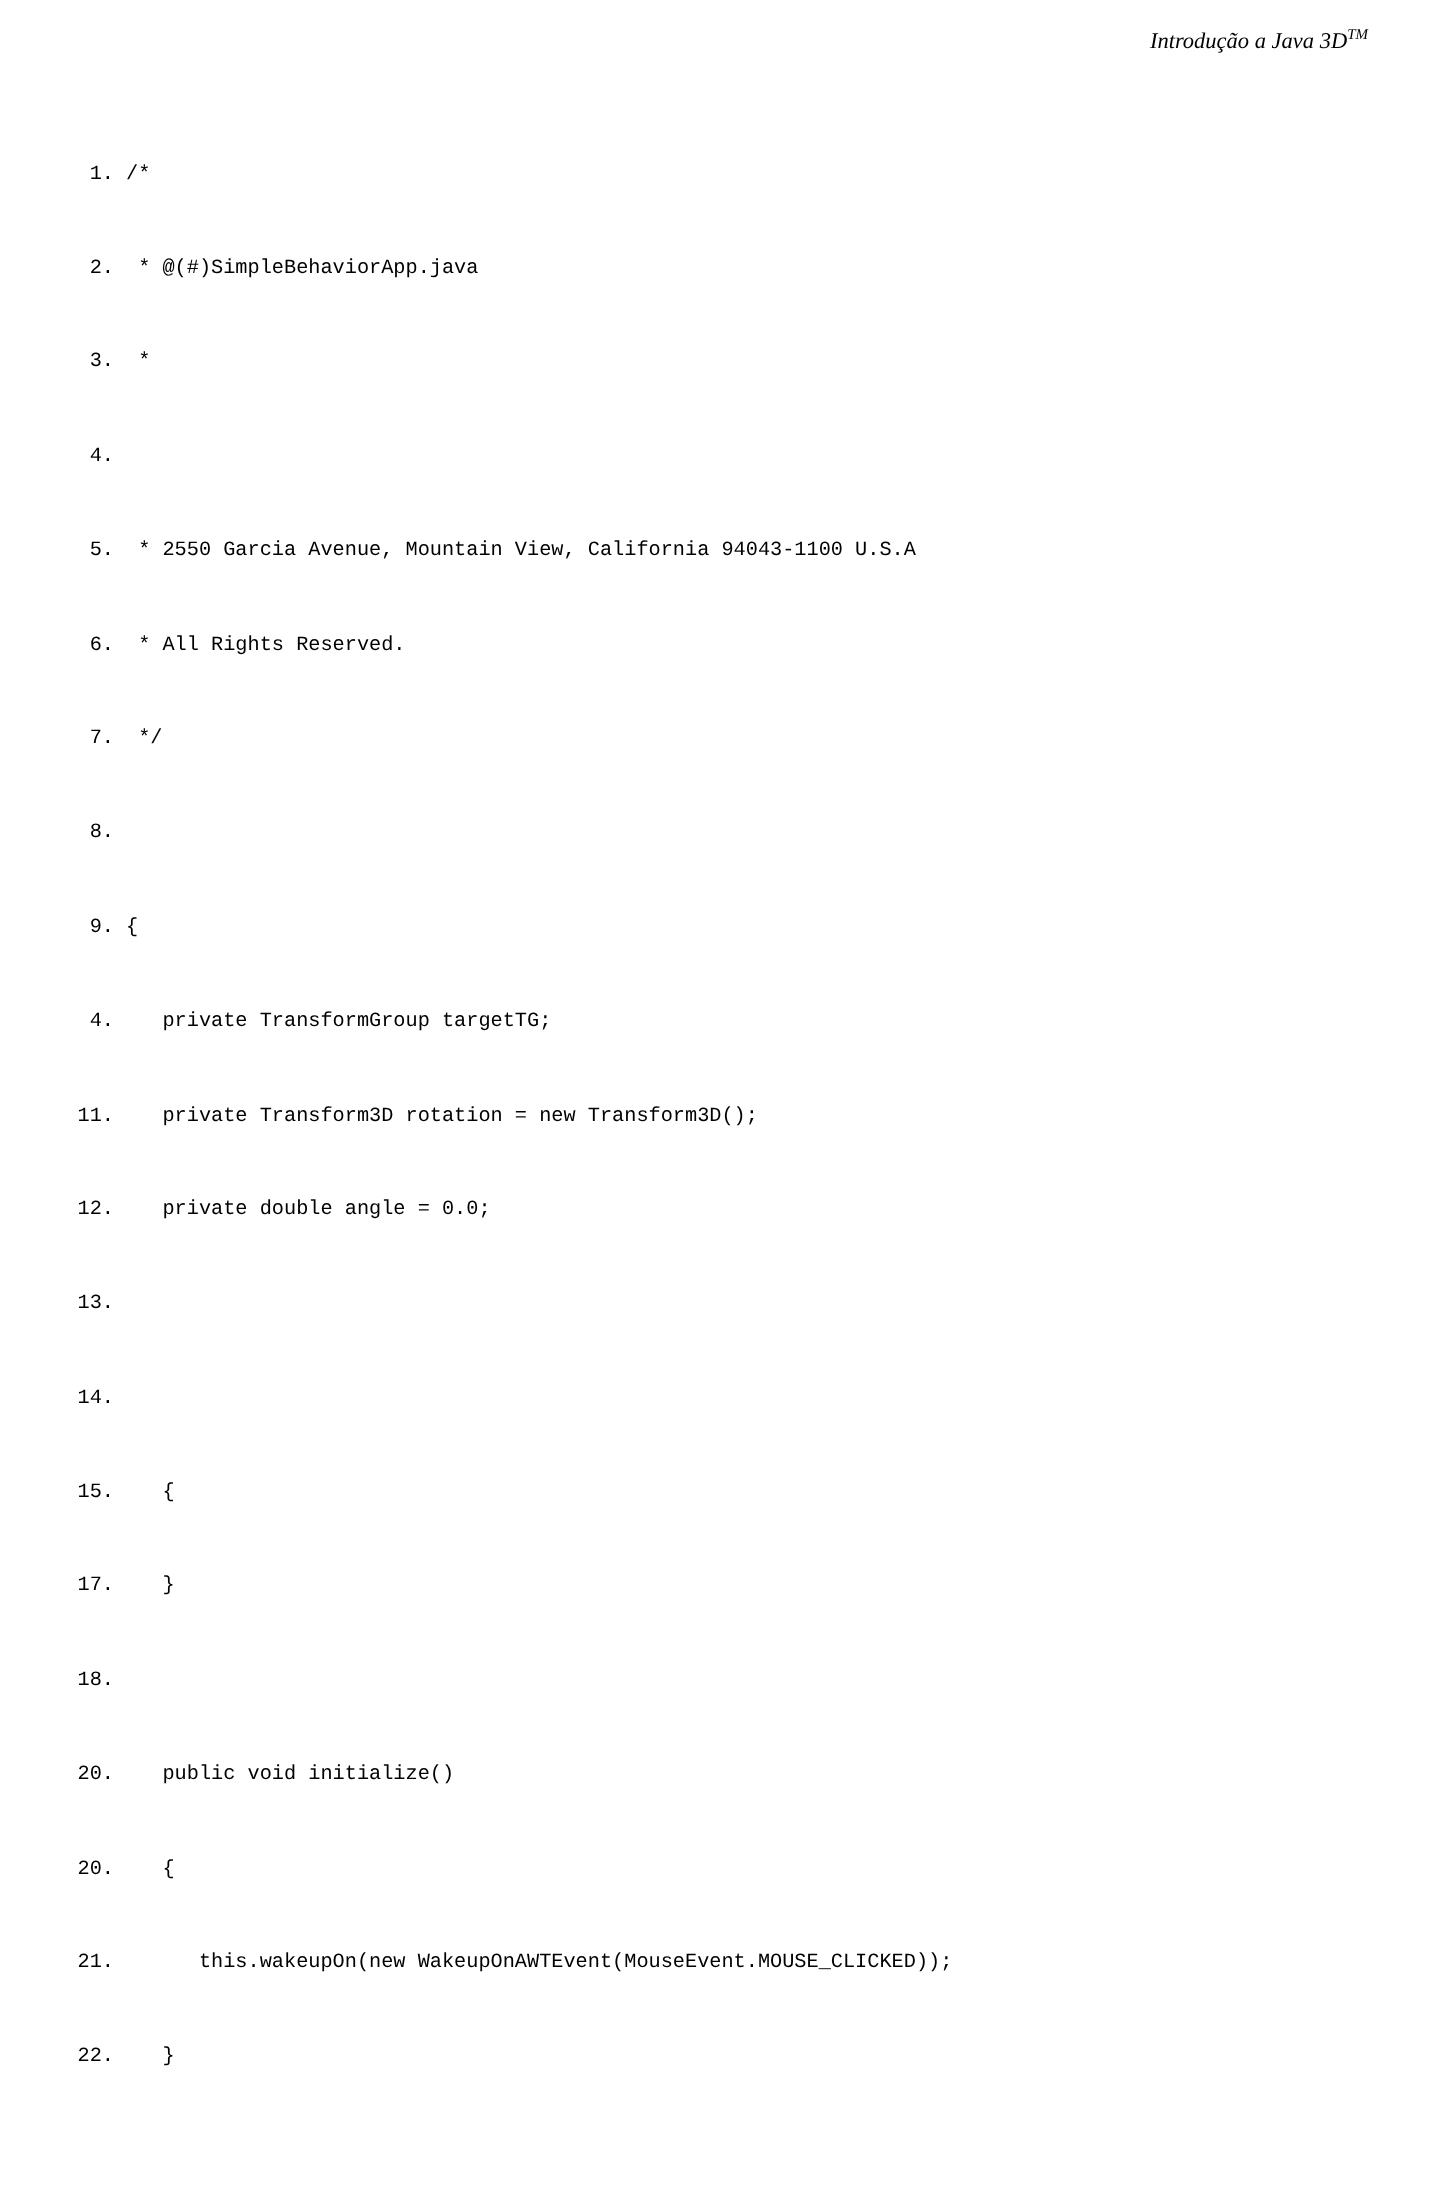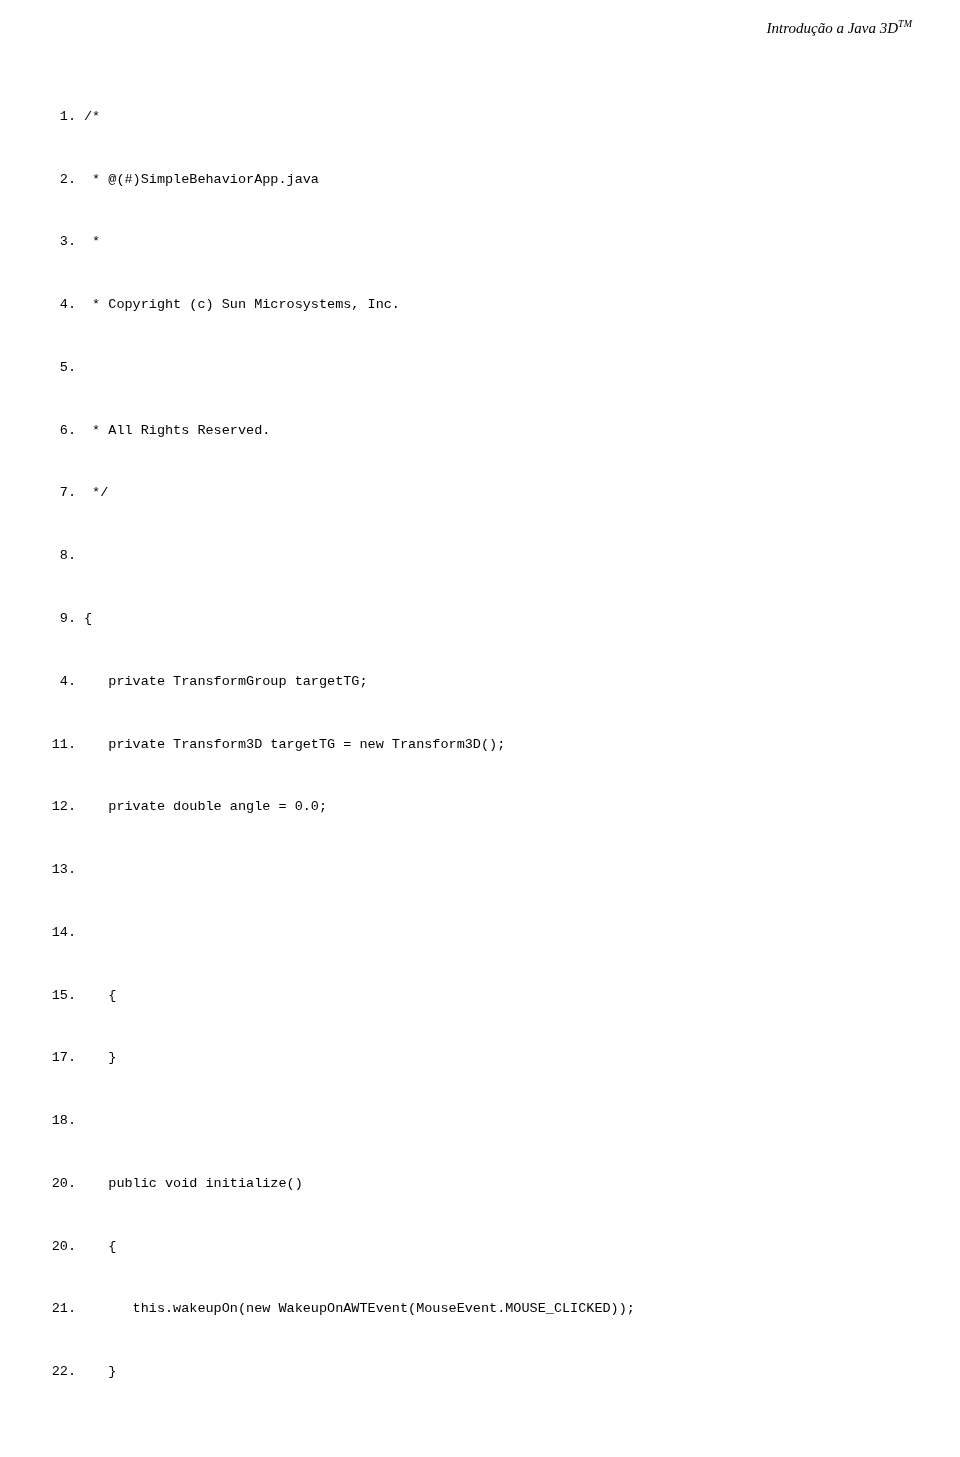--- a/index.html
+++ b/index.html
@@ -86,24 +86,24 @@
     <div class="code-line">
       <span class="line-num">2.</span>
       <span class="line-content"> * @(#)SimpleBehaviorApp.java</span>
     </div>
     <div class="code-line">
       <span class="line-num">3.</span>
       <span class="line-content"> *</span>
     </div>
     <div class="code-line">
       <span class="line-num">4.</span>
-      <span class="line-content"> * Copyright (c) Sun Microsystems, Inc.</span>
     </div>
     <div class="code-line">
       <span class="line-num">5.</span>
+      <span class="line-content"> * 2550 Garcia Avenue, Mountain View, California 94043-1100 U.S.A</span>
     </div>
     <div class="code-line">
       <span class="line-num">6.</span>
       <span class="line-content"> * All Rights Reserved.</span>
     </div>
     <div class="code-line">
       <span class="line-num">7.</span>
       <span class="line-content"> */</span>
     </div>
     <div class="code-line">
@@ -112,21 +112,21 @@
     <div class="code-line">
       <span class="line-num">9.</span>
       <span class="line-content">{</span>
     </div>
     <div class="code-line">
       <span class="line-num">4.</span>
       <span class="line-content">   private TransformGroup targetTG;</span>
     </div>
     <div class="code-line">
       <span class="line-num">11.</span>
-      <span class="line-content">   private Transform3D targetTG = new Transform3D();</span>
+      <span class="line-content">   private Transform3D rotation = new Transform3D();</span>
     </div>
     <div class="code-line">
       <span class="line-num">12.</span>
       <span class="line-content">   private double angle = 0.0;</span>
     </div>
     <div class="code-line">
       <span class="line-num">13.</span>
       <span class="line-content"></span>
     </div>
     <div class="code-line">

